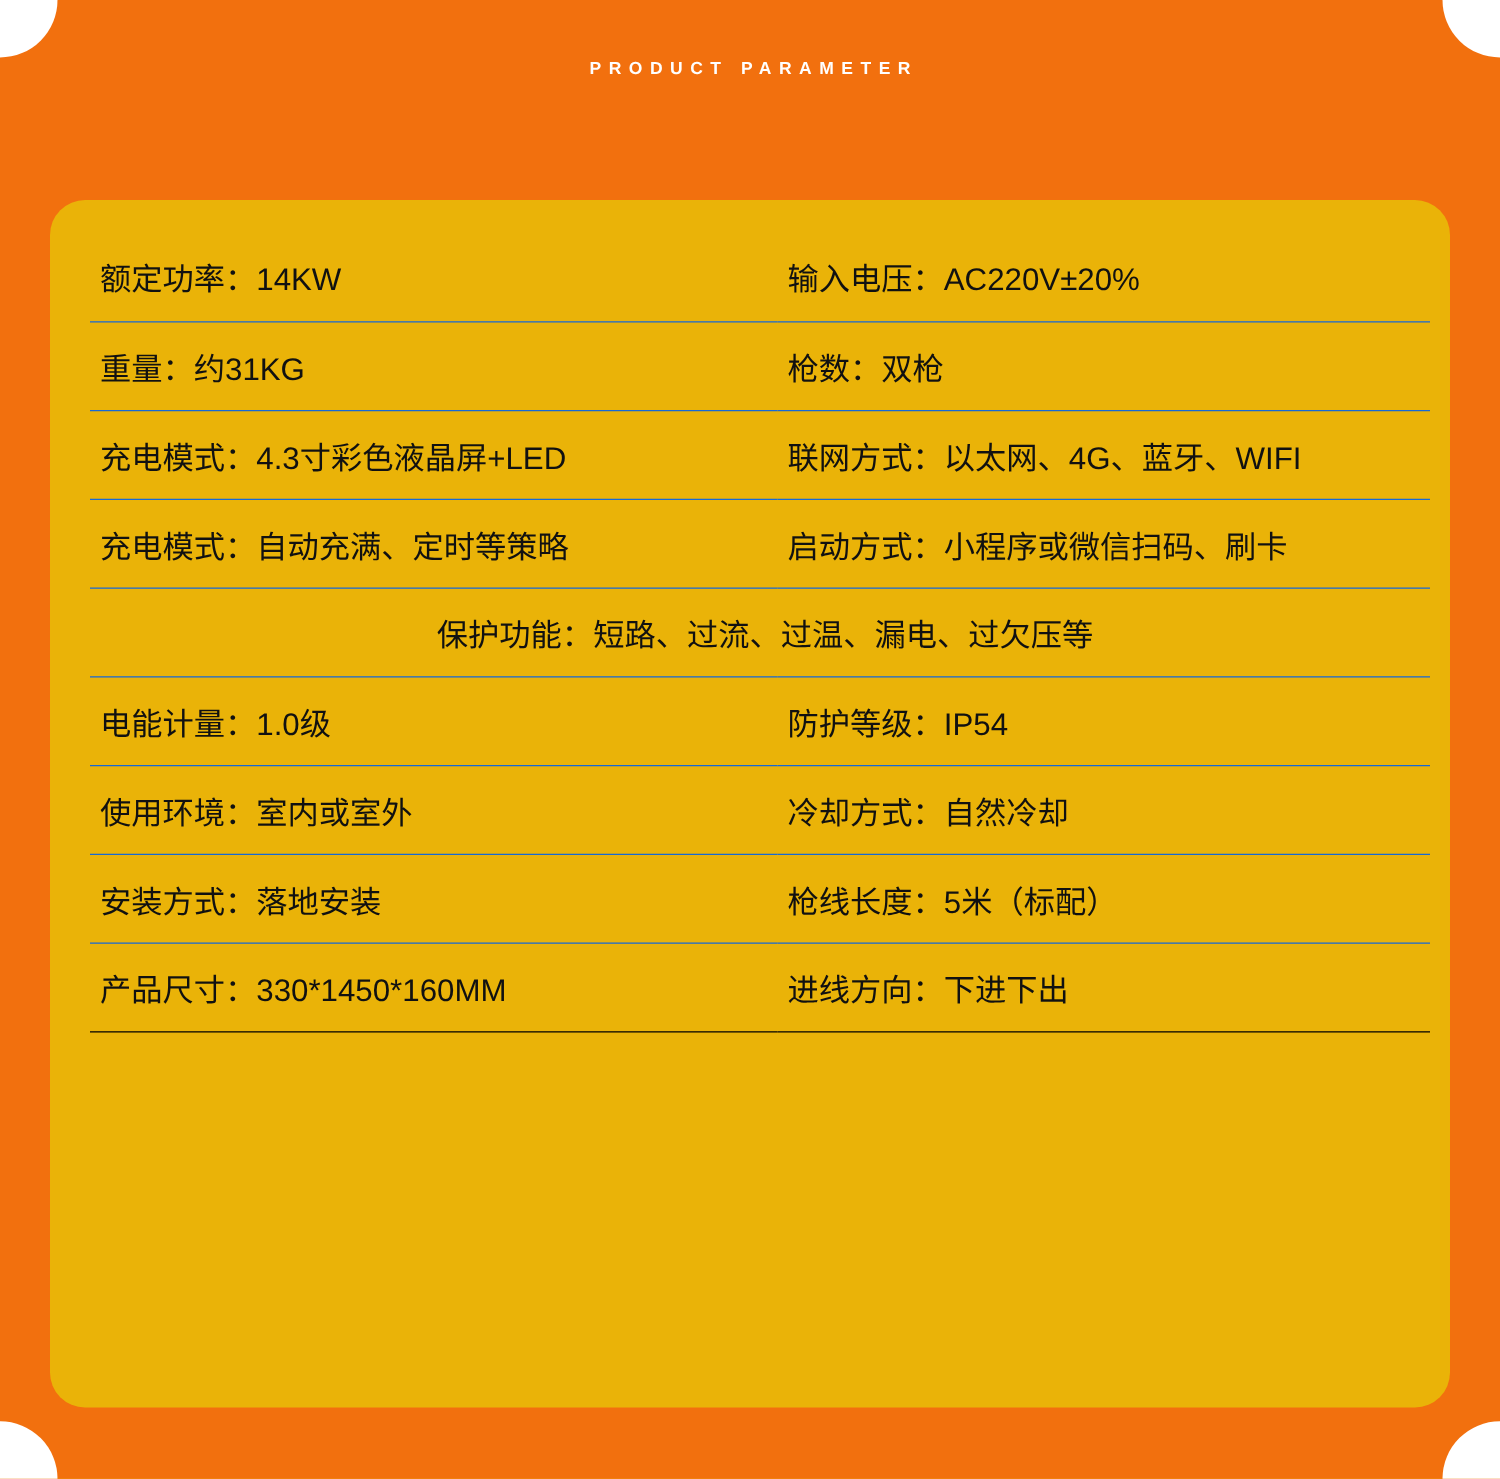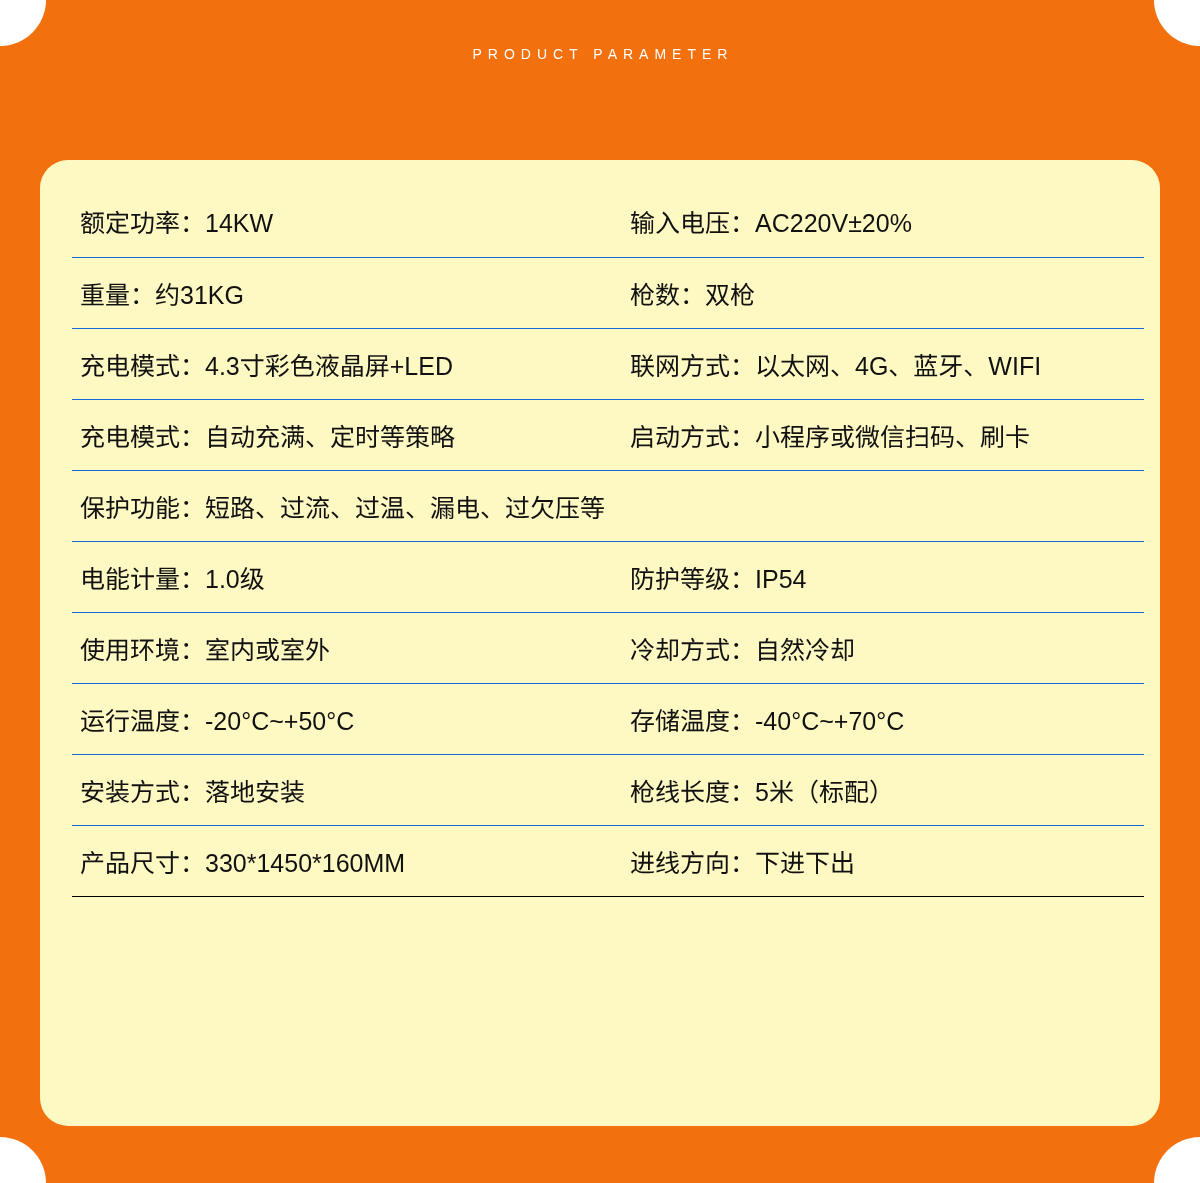--- a/index.html
+++ b/index.html
@@ -32,30 +32,30 @@
     letter-spacing: 10px;
     line-height: 1.15;
     text-indent: 10px;
   }
   .header-sub {
     color: #ffffff;
     font-size: 14px;
     letter-spacing: 6px;
     margin-top: 14px;
     text-indent: 6px;
-    font-weight: normal;
+    font-weight: bold;
   }
   
   .card {
     position: absolute;
     left: 40px;
     top: 160px;
     width: 1120px;
     height: 966px;
-    background: #fef9c3;
+    background: #eab308;
     border-radius: 28px;
     box-sizing: border-box;
     padding: 26px 32px 26px 32px;
   }
   .spec-table {
     width: 100%;
     border-collapse: collapse;
     table-layout: fixed;
   }
   .spec-table tr {
@@ -82,20 +82,21 @@
     border-bottom: 1px solid #000000;
   }
   .lbl {
     color: #111111;
   }
   .val {
     color: #111111;
   }
   td.span2 {
     padding-left: 8px;
+    text-align: center;
   }
   
   .corner {
     position: absolute;
     width: 46px;
     height: 46px;
     background: #ffffff;
   }
   .corner.tl { left: 0; top: 0; border-radius: 0 0 46px 0; }
   .corner.tr { right: 0; top: 0; border-radius: 0 0 0 46px; }
@@ -140,24 +141,20 @@
           </tr>
           <tr>
             <td class="col-left"><span class="lbl">电能计量：</span><span class="val">1.0级</span></td>
             <td class="col-right"><span class="lbl">防护等级：</span><span class="val">IP54</span></td>
           </tr>
           <tr>
             <td class="col-left"><span class="lbl">使用环境：</span><span class="val">室内或室外</span></td>
             <td class="col-right"><span class="lbl">冷却方式：</span><span class="val">自然冷却</span></td>
           </tr>
           <tr>
-            <td class="col-left"><span class="lbl">运行温度：</span><span class="val">-20°C~+50°C</span></td>
-            <td class="col-right"><span class="lbl">存储温度：</span><span class="val">-40°C~+70°C</span></td>
-          </tr>
-          <tr>
             <td class="col-left"><span class="lbl">安装方式：</span><span class="val">落地安装</span></td>
             <td class="col-right"><span class="lbl">枪线长度：</span><span class="val">5米（标配）</span></td>
           </tr>
           <tr>
             <td class="col-left"><span class="lbl">产品尺寸：</span><span class="val">330*1450*160MM</span></td>
             <td class="col-right"><span class="lbl">进线方向：</span><span class="val">下进下出</span></td>
           </tr>
         </tbody>
     </table>
   </div>

